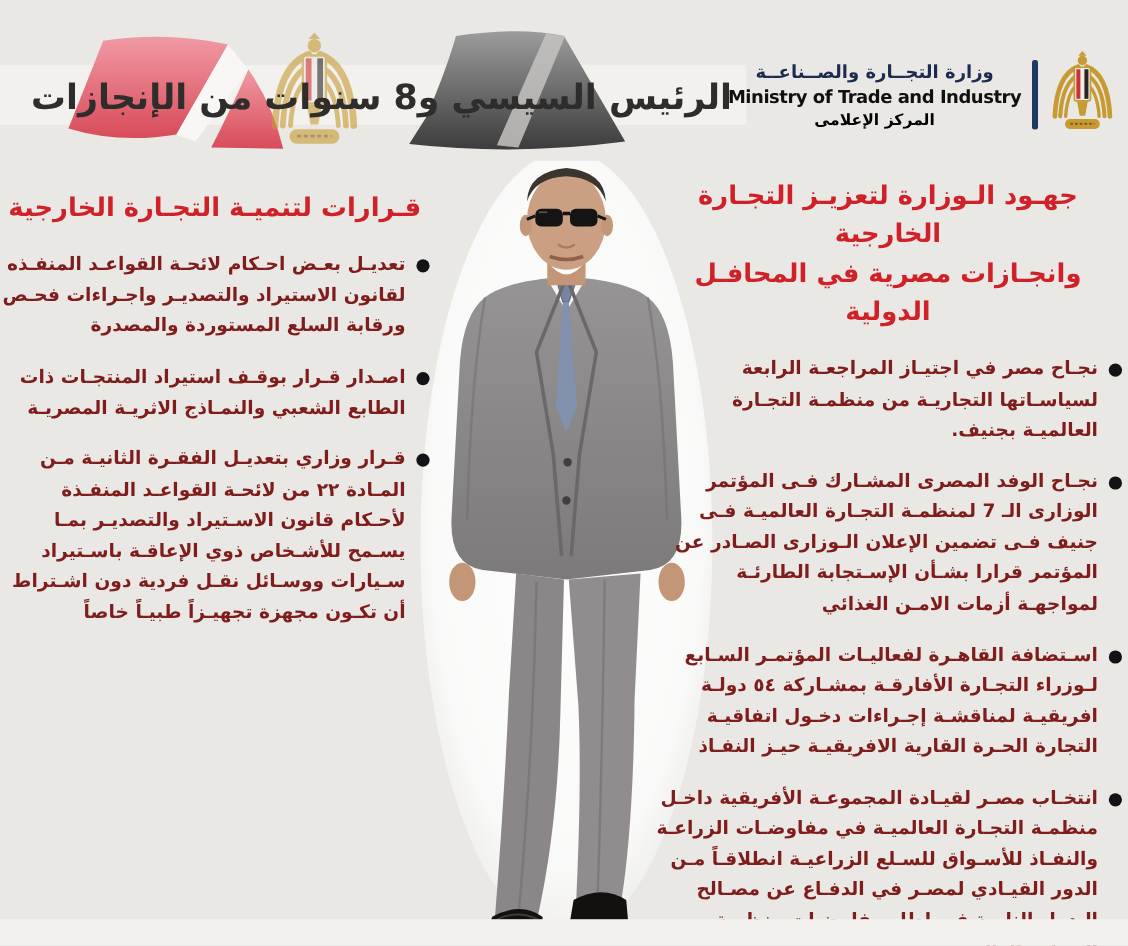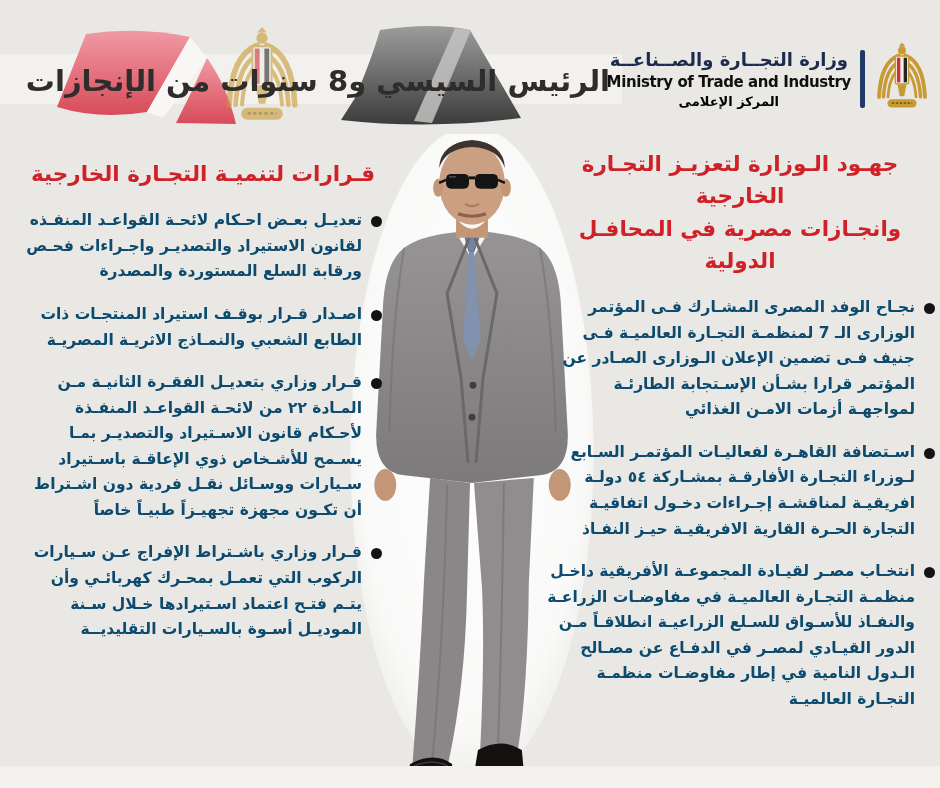--- a/index.html
+++ b/index.html
@@ -9,35 +9,35 @@
 
   
   .banner-svg{position:absolute;left:0;top:0;width:640px;height:140px;}
   .banner-title{position:absolute;top:57px;right:330px;height:48px;line-height:48px;
       direction:rtl;white-space:nowrap;font-weight:bold;font-size:29px;color:#2e2d2b;
       letter-spacing:-0.5px;}
 
   
   .ministry{position:absolute;top:38px;right:10px;display:flex;align-items:center;gap:9px;}
   .m-text{display:flex;flex-direction:column;align-items:center;gap:3px;min-width:224px;}
-  .m-ar{font-weight:bold;font-size:18px;color:#1d2b4e;direction:rtl;white-space:nowrap;}
+  .m-ar{font-weight:bold;font-size:15px;color:#1d2b4e;direction:rtl;white-space:nowrap;}
   .m-en{font-weight:bold;font-size:15px;color:#101010;letter-spacing:-0.4px;white-space:nowrap;}
   .m-sub{font-weight:bold;font-size:13px;color:#000000;direction:rtl;white-space:nowrap;}
   .m-bar{width:5px;height:58px;background:#203a66;border-radius:2px;}
   .m-eagle{width:56px;height:82px;}
 
   
   .col{position:absolute;direction:rtl;}
   .col-right{top:148px;left:545px;width:390px;}
-  .col-left{top:158px;left:24px;width:358px;}
+  .col-left{top:158px;left:0;width:358px;}
   .red-heading{font-weight:bold;color:#cf2127;text-align:center;font-size:21.5px;
       line-height:1.5;margin:0 0 18px 0;}
   .bullet-item{display:flex;gap:9px;margin-bottom:17px;align-items:flex-start;}
   .dot{flex:none;width:11px;height:11px;border-radius:50%;background:#131316;margin-top:8px;}
-  .btext{margin:0;font-weight:bold;font-size:15.5px;line-height:1.65;color:#0c4a6e;
+  .btext{margin:0;font-weight:bold;font-size:15.5px;line-height:1.65;color:#7f1d1d;
       text-align:right;}
 
   
   .sisi{position:absolute;left:350px;top:134px;width:244px;height:648px;}
 
   .bottom-strip{position:absolute;left:0;bottom:0;width:940px;height:22px;background:#f2f1ee;}
 </style>
 </head>
 <body>
 
@@ -164,20 +164,24 @@
     </g>
   </svg>
 
   <div class="col col-right">
     <h2 class="red-heading">
       <span>جهـود الـوزارة لتعزيـز التجـارة الخارجية</span><br>
       <span>وانجـازات مصرية في المحافـل الدولية</span>
     </h2>
     <div class="bullet-item">
       <span class="dot"></span>
+      <p class="btext">نجـاح مصر في اجتيـاز المراجعـة الرابعة لسياسـاتها التجاريـة من منظمـة التجـارة العالميـة بجنيف.</p>
+    </div>
+    <div class="bullet-item">
+      <span class="dot"></span>
       <p class="btext">نجـاح الوفد المصرى المشـارك فـى المؤتمر الوزارى الـ 7 لمنظمـة التجـارة العالميـة فـى جنيف فـى تضمين الإعلان الـوزارى الصـادر عن المؤتمر قرارا بشـأن الإسـتجابة الطارئـة لمواجهـة أزمات الامـن الغذائي</p>
     </div>
     <div class="bullet-item">
       <span class="dot"></span>
       <p class="btext">اسـتضافة القاهـرة لفعاليـات المؤتمـر السـابع لـوزراء التجـارة الأفارقـة بمشـاركة ٥٤ دولـة افريقيـة لمناقشـة إجـراءات دخـول اتفاقيـة التجارة الحـرة القارية الافريقيـة حيـز النفـاذ</p>
     </div>
     <div class="bullet-item">
       <span class="dot"></span>
       <p class="btext">انتخـاب مصـر لقيـادة المجموعـة الأفريقية داخـل منظمـة التجـارة العالميـة في مفاوضـات الزراعـة والنفـاذ للأسـواق للسـلع الزراعيـة انطلاقـاً مـن الدور القيـادي لمصـر في الدفـاع عن مصـالح الـدول النامية في إطار مفاوضـات منظمـة التجـارة العالميـة</p>
     </div>
@@ -191,20 +195,16 @@
       <p class="btext">تعديـل بعـض احـكام لائحـة القواعـد المنفـذه لقانون الاستيراد والتصديـر واجـراءات فحـص ورقابة السلع المستوردة والمصدرة</p>
     </div>
     <div class="bullet-item">
       <span class="dot"></span>
       <p class="btext">اصـدار قـرار بوقـف استيراد المنتجـات ذات الطابع الشعبي والنمـاذج الاثريـة المصريـة</p>
     </div>
     <div class="bullet-item">
       <span class="dot"></span>
       <p class="btext">قـرار وزاري بتعديـل الفقـرة الثانيـة مـن المـادة ٢٢ من لائحـة القواعـد المنفـذة لأحـكام قانون الاسـتيراد والتصديـر بمـا يسـمح للأشـخاص ذوي الإعاقـة باسـتيراد سـيارات ووسـائل نقـل فردية دون اشـتراط أن تكـون مجهزة تجهيـزاً طبيـاً خاصاً</p>
     </div>
-    <div class="bullet-item">
-      <span class="dot"></span>
-      <p class="btext">قـرار وزاري باشـتراط الإفراج عـن سـيارات الركوب التي تعمـل بمحـرك كهربائـي وأن يتـم فتـح اعتماد اسـتيرادها خـلال سـنة الموديـل أسـوة بالسـيارات التقليديــة</p>
-    </div>
   </div>
 
   <div class="bottom-strip"></div>
 </div>
 
 </body></html>

